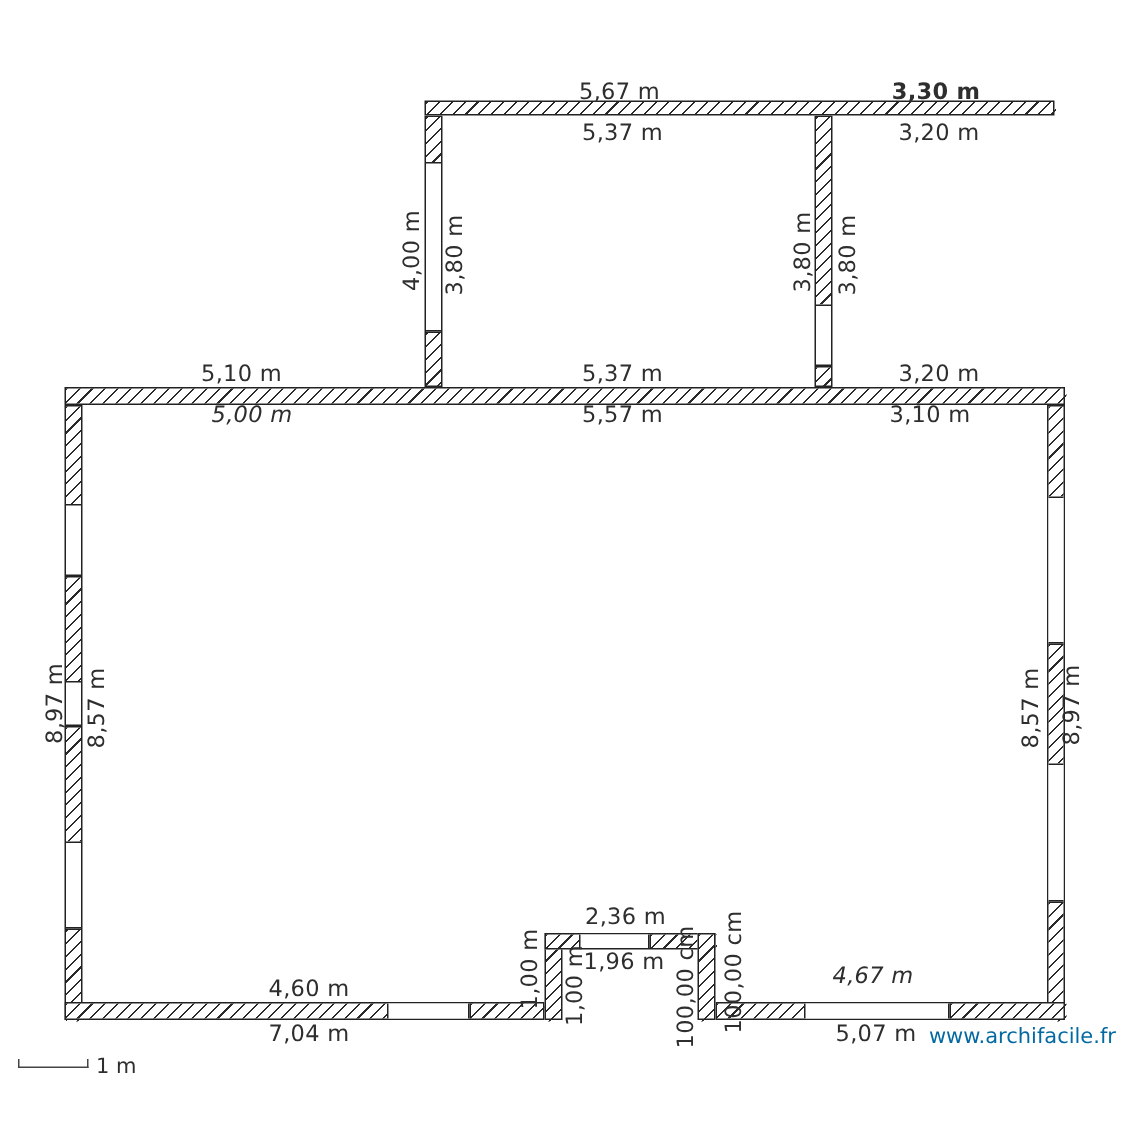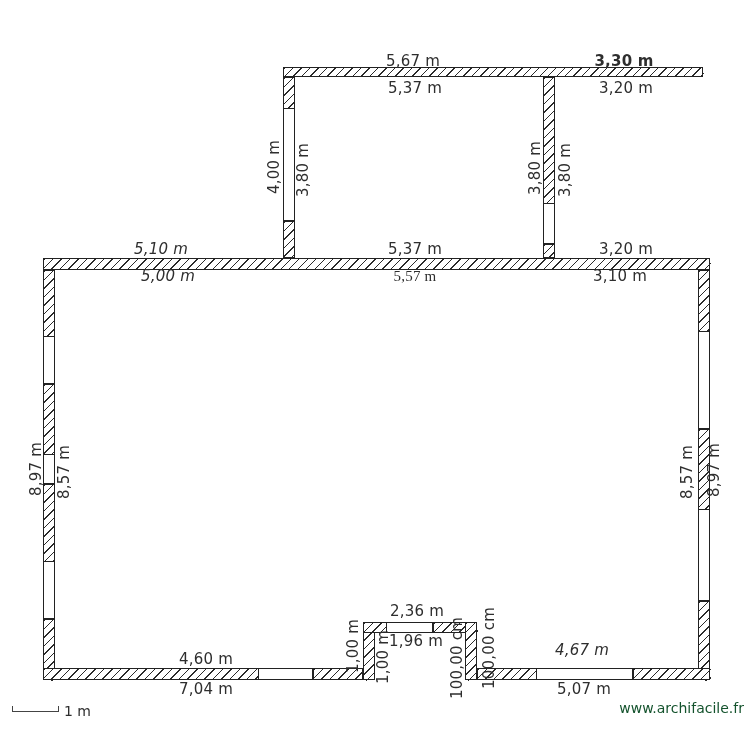--- a/index.html
+++ b/index.html
@@ -44,23 +44,23 @@
     border-right:1px solid #444;
     border-bottom:1px solid #444;
   }
   .scale-label{
     position:absolute;
     left:64px;top:703px;
     font-size:14px;color:#2e2e2e;
   }
   .watermark{
     position:absolute;
-    right:6px;top:700px;
+    right:6px;top:683px;
     font-size:14px;
-    color:#14532d;
+    color:#0369a1;
   }
 </style>
 </head>
 <body>
 
 <div class="canvas">
   <div id="plan-layer">
       <div class="wall h" style="left: 283px; top: 67px; width: 420px; height: 10px;">
         <div class="seg hatch" style="left: 0px; width: 420px;"></div>
       </div>
@@ -115,25 +115,25 @@
         <div class="seg hatch cap" style="left: 155px; width: 78px;"></div>
       </div>
       <div class="dim" style="left: 413px; top: 61px;">5,67 m</div>
       <div class="dim" style="left: 624px; top: 61px; font-weight: bold;">3,30 m</div>
       <div class="dim" style="left: 415px; top: 88px;">5,37 m</div>
       <div class="dim" style="left: 626px; top: 88px;">3,20 m</div>
       <div class="dim v" style="left: 274px; top: 167px;">4,00 m</div>
       <div class="dim v" style="left: 303px; top: 170px;">3,80 m</div>
       <div class="dim v" style="left: 535px; top: 168px;">3,80 m</div>
       <div class="dim v" style="left: 565px; top: 170px;">3,80 m</div>
-      <div class="dim" style="left: 161px; top: 249px; font-style: italic;">5,10 m</div>
+      <div class="dim" style="left: 161px; top: 249px;">5,10 m</div>
       <div class="dim" style="left: 415px; top: 249px;">5,37 m</div>
       <div class="dim" style="left: 626px; top: 249px;">3,20 m</div>
       <div class="dim" style="left: 168px; top: 276px; font-style: italic;">5,00 m</div>
-      <div class="dim" style="left: 415px; top: 276px; font-family: Liberation Serif, serif;">5,57 m</div>
+      <div class="dim" style="left: 415px; top: 276px;">5,57 m</div>
       <div class="dim" style="left: 620px; top: 276px;">3,10 m</div>
       <div class="dim v" style="left: 36px; top: 469px;">8,97 m</div>
       <div class="dim v" style="left: 64px; top: 472px;">8,57 m</div>
       <div class="dim v" style="left: 687px; top: 472px;">8,57 m</div>
       <div class="dim v" style="left: 714px; top: 470px;">8,97 m</div>
       <div class="dim" style="left: 417px; top: 611px;">2,36 m</div>
       <div class="dim" style="left: 416px; top: 641px;">1,96 m</div>
       <div class="dim v" style="left: 353px; top: 646px;">1,00 m</div>
       <div class="dim v" style="left: 383px; top: 657px;">1,00 m</div>
       <div class="dim v" style="left: 457px; top: 658px;">100,00 cm</div>

